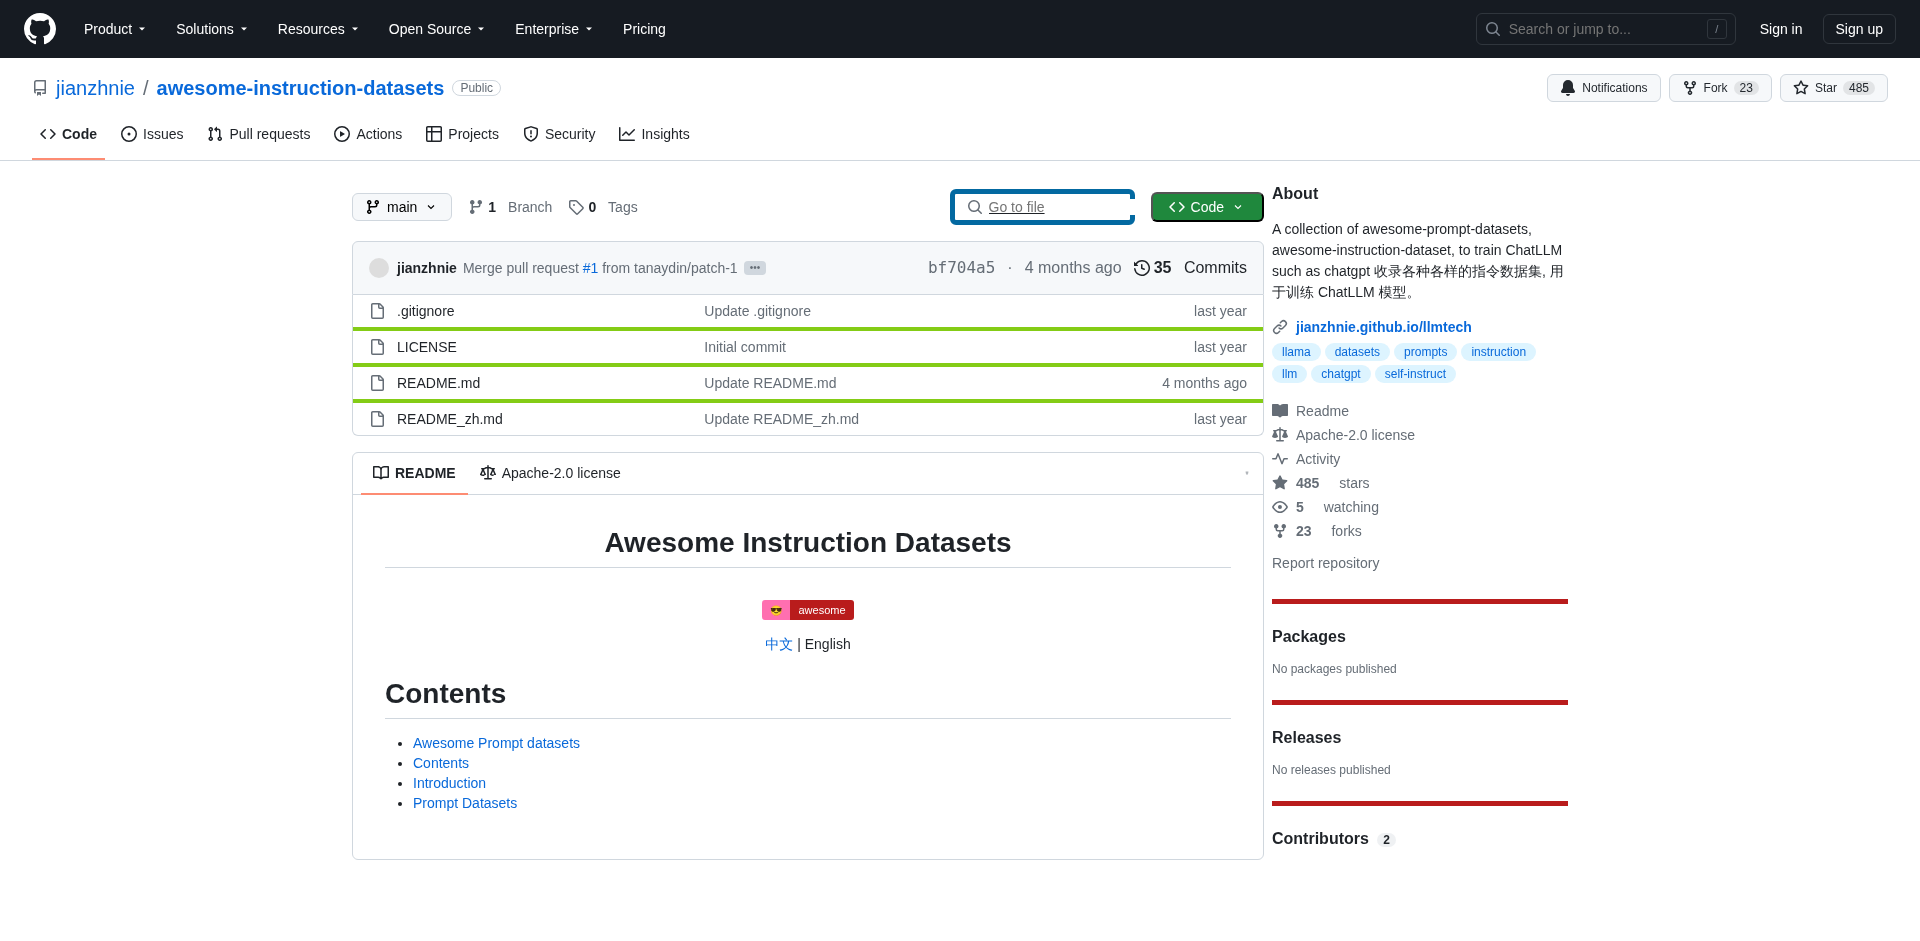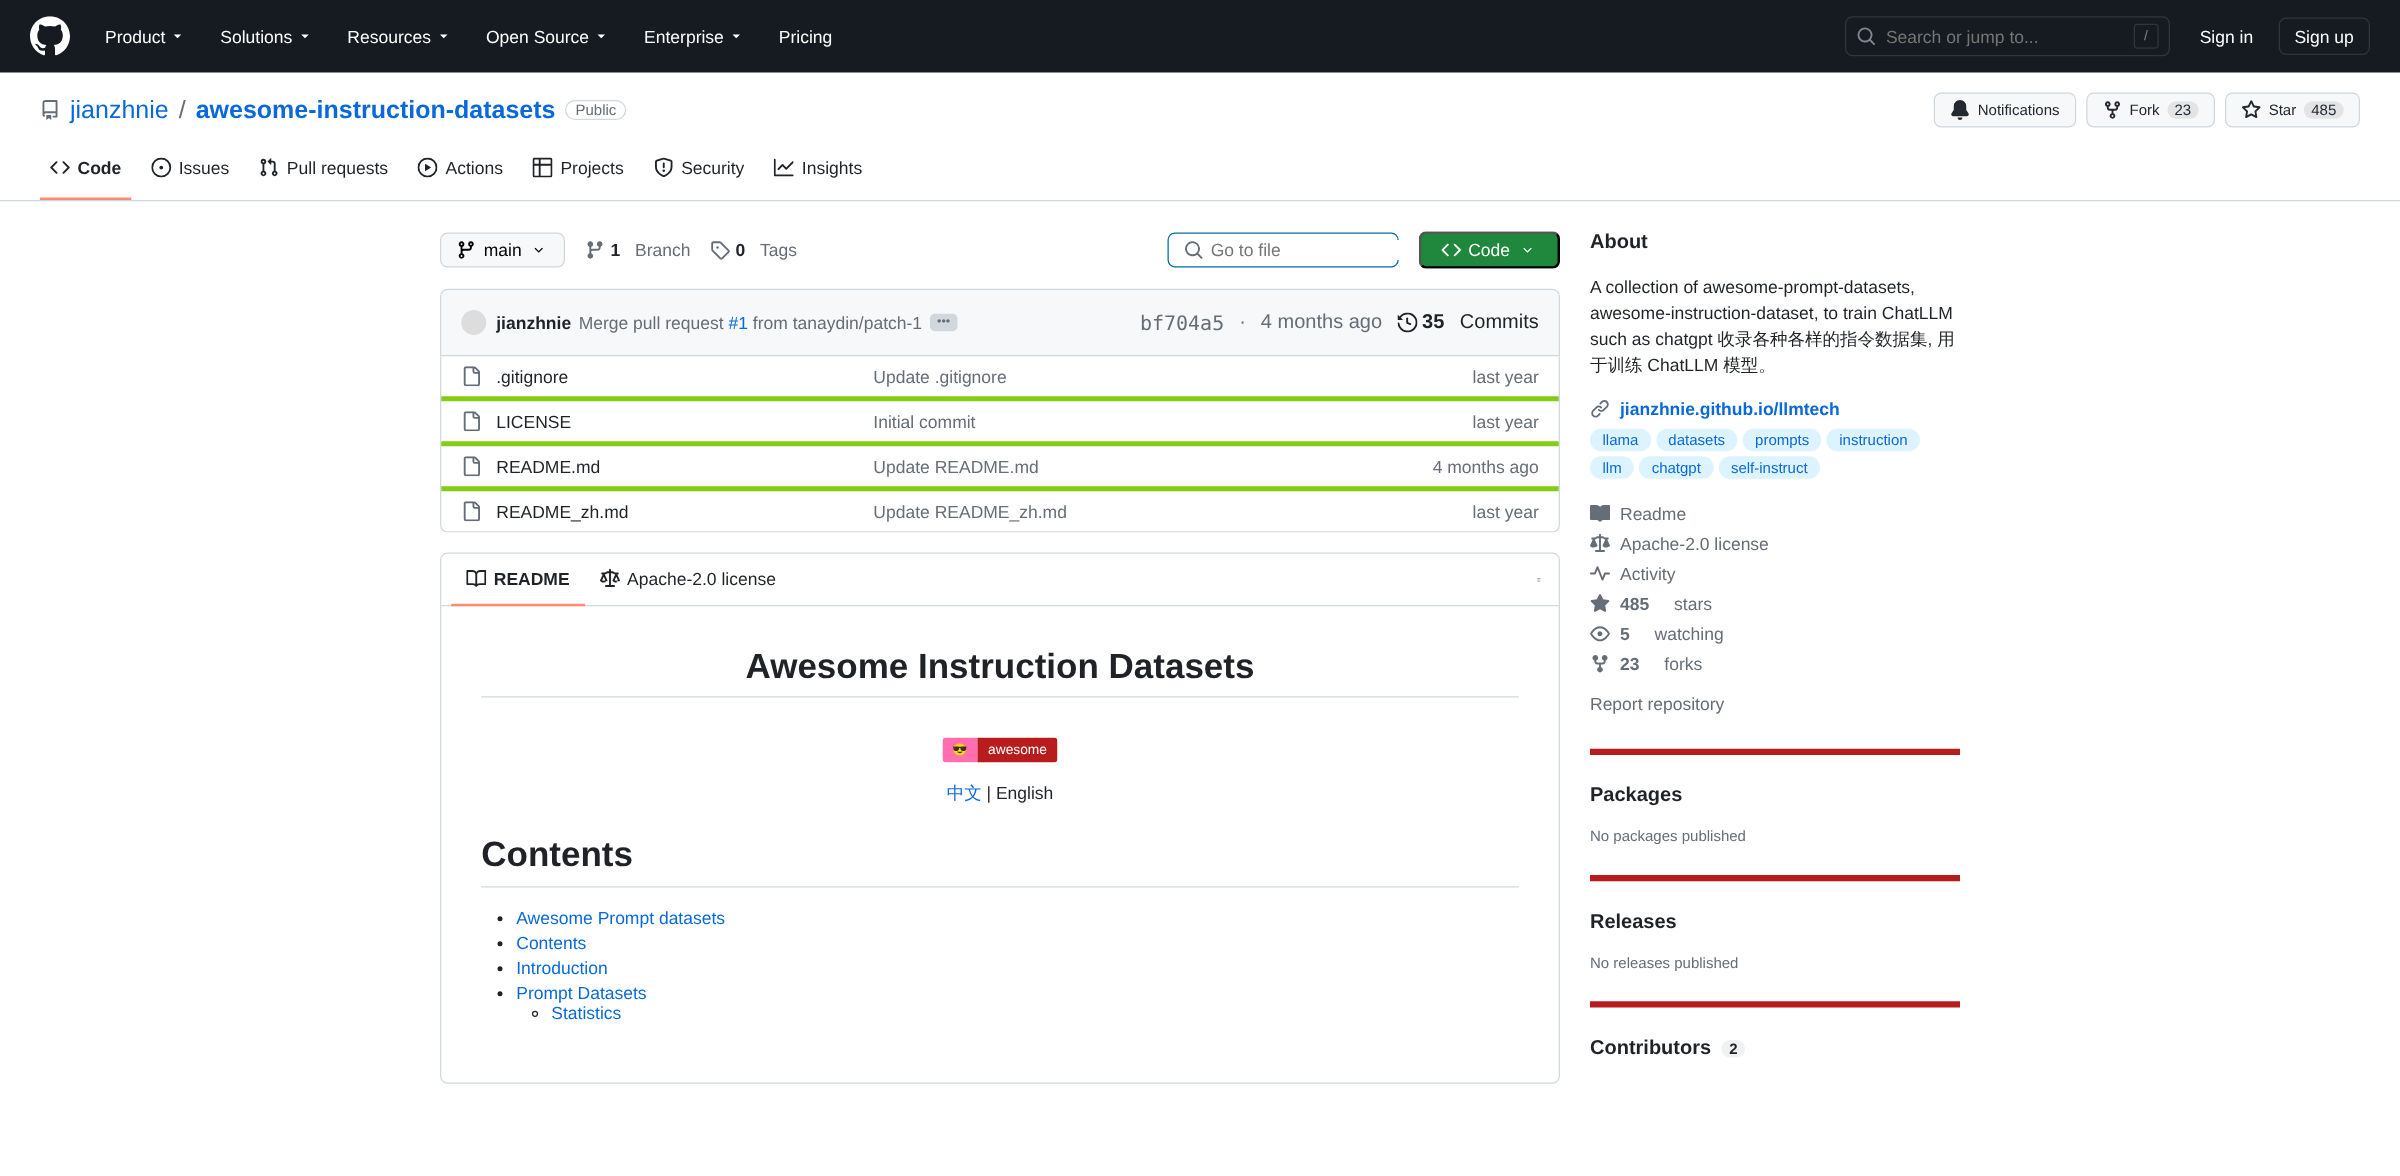--- a/index.html
+++ b/index.html
@@ -28,30 +28,30 @@
     .repo-actions { display: flex; gap: 8px; }
     .repo-action-btn { display: flex; align-items: center; gap: 6px; padding: 5px 12px; border: 1px solid #d0d7de; border-radius: 6px; background: #f6f8fa; font-size: 12px; color: #24292f; cursor: pointer; }
     .counter-badge { background: rgba(0,0,0,0.08); border-radius: 2em; padding: 0 6px; font-size: 12px; }
 
     
     .repo-tabs { display: flex; gap: 8px; }
     .repo-tab { display: flex; align-items: center; gap: 6px; padding: 8px 8px 16px; font-size: 14px; color: #1f2328; cursor: pointer; border-bottom: 2px solid transparent; }
     .repo-tab.active { border-bottom-color: #fd8c73; font-weight: 600; }
 
     
-    .main-wrap { max-width: 1280px; margin: 0 auto; padding: 24px 32px; display: flex; gap: 24px; }
+    .main-wrap { max-width: 1280px; margin: 0 auto; padding: 24px 32px; display: flex; gap: 8px; align-items: center; }
     .main-left { flex: 1; min-width: 0; }
     .main-right { width: 296px; flex-shrink: 0; }
 
     
     .file-header-row { display: flex; align-items: center; gap: 16px; margin-bottom: 16px; }
     .branch-btn { display: flex; align-items: center; gap: 6px; padding: 5px 12px; border: 1px solid #d0d7de; border-radius: 6px; background: #f6f8fa; font-size: 14px; cursor: pointer; }
     .branch-tag-link { display: flex; align-items: center; gap: 4px; color: #656d76; font-size: 14px; }
     .branch-tag-link strong { color: #1f2328; }
-    .file-search { flex: 1; display: flex; align-items: center; padding: 5px 12px; border: 1px solid #0369a1; border-radius: 6px; max-width: 185px; margin-left: auto; }
+    .file-search { flex: 1; display: flex; align-items: center; padding: 5px 12px; border: 5px solid #0369a1; border-radius: 6px; max-width: 185px; margin-left: auto; text-decoration: underline; }
     .file-search input { border: none; outline: none; flex: 1; font-size: 14px; margin-left: 6px; }
     .code-btn { display: flex; align-items: center; gap: 6px; padding: 5px 16px; border-radius: 6px; background: #1f883d; color: #fff; font-size: 14px; font-weight: 500; cursor: pointer; }
 
     
     .commit-bar { display: flex; align-items: center; padding: 16px; border: 1px solid #d0d7de; border-radius: 6px 6px 0 0; background: #f6f8fa; }
     .avatar { width: 20px; height: 20px; border-radius: 50%; background: #ddd; margin-right: 8px; flex-shrink: 0; }
     .commit-author { font-weight: 600; margin-right: 6px; }
     .commit-msg { color: #656d76; }
     .commit-msg a { color: #0969da; }
     .commit-ellipsis { background: #d0d7de; border-radius: 4px; padding: 0 6px; margin-left: 6px; cursor: pointer; font-size: 10px; line-height: 14px; color: #656d76; }
@@ -424,23 +424,20 @@
         </div>
         <p class="lang-row">
           <a>中文</a><span> | </span><span>English</span>
         </p>
         <h1 class="left">Contents</h1>
         <ul>
           <li><a>Awesome Prompt datasets</a></li>
           <li><a>Contents</a></li>
           <li><a>Introduction</a></li>
           <li><a>Prompt Datasets</a>
-            <ul style="list-style-type:circle">
-              <li><a>Statistics</a></li>
-            </ul>
           </li>
         </ul>
       </div>
     </div>
   </div>
 
   <aside class="main-right">
     <div class="sidebar-section">
       <h2 class="sidebar-heading">About</h2>
       <p class="sidebar-desc">A collection of awesome-prompt-datasets, awesome-instruction-dataset, to train ChatLLM such as chatgpt 收录各种各样的指令数据集, 用于训练 ChatLLM 模型。</p>

